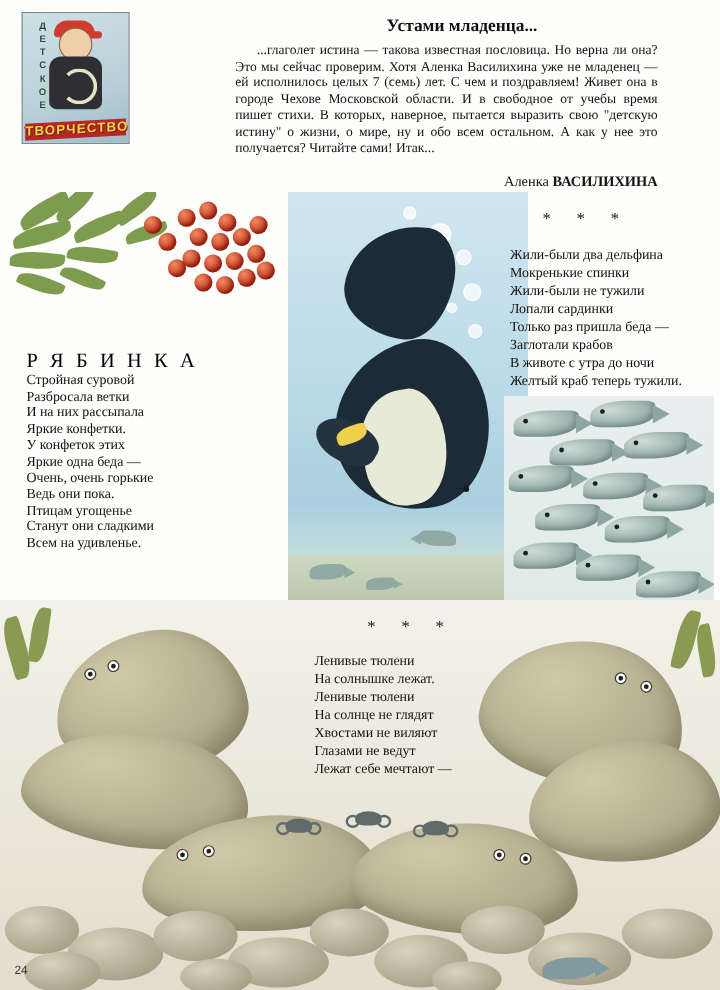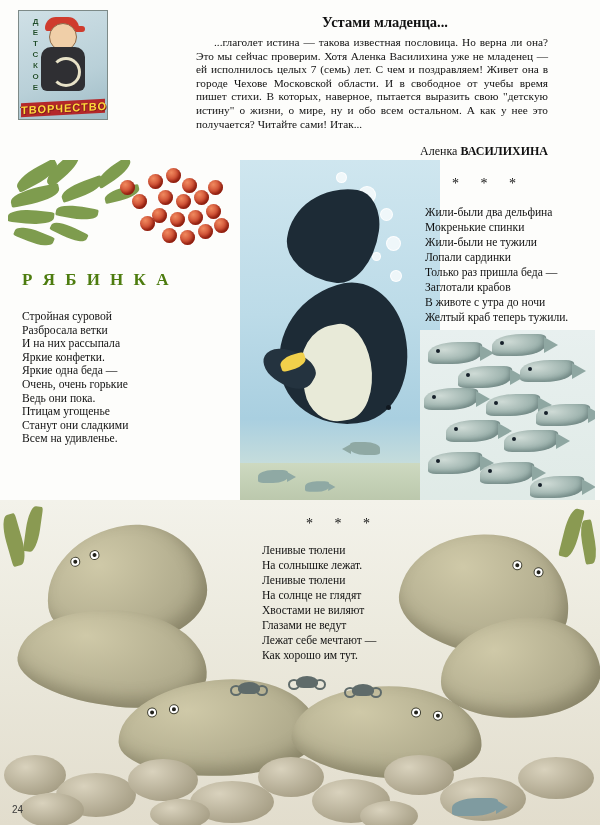--- a/index.html
+++ b/index.html
@@ -97,22 +97,22 @@
     transform-origin:center;
   }
   .berry {
     position:absolute; width:15px; height:15px; border-radius:50%;
     background:radial-gradient(circle at 35% 30%, #f08a5f, #c0341f 70%);
     box-shadow:inset -2px -2px 3px rgba(90,10,0,.5);
   }
 
   
   .poem1-title {
-    position:absolute; left:22px; top:270px;
-    font-weight:bold; font-size:17px; letter-spacing:3px; color:#4d7c0f;
+    position:absolute; left:22px; top:291px;
+    font-weight:normal; font-size:17px; letter-spacing:3px; color:#000000;
   }
   .poem1-body {
     position:absolute; left:22px; top:310px; width:170px;
     font-size:11.6px; line-height:13.6px; color:#111;
   }
 
   
   .dolphin-art {
     position:absolute; left:240px; top:160px; width:200px; height:345px;
     background:linear-gradient(180deg,#cfe6ef 0%,#bcdbe8 45%,#a9cfe0 75%,#dfe9d8 100%);
@@ -323,20 +323,21 @@
     <div class="berry" style="left:132px; top:56px;"></div>
     <div class="berry" style="left:112px; top:20px;"></div>
   </div>
 
   <div class="poem1-title">Р Я Б И Н К А</div>
   <div class="poem1-body">
     <div>Стройная суровой</div>
     <div>Разбросала ветки</div>
     <div>И на них рассыпала</div>
     <div>Яркие конфетки.</div>
+    <div>У конфеток этих</div>
     <div>Яркие одна беда —</div>
     <div>Очень, очень горькие</div>
     <div>Ведь они пока.</div>
     <div>Птицам угощенье</div>
     <div>Станут они сладкими</div>
     <div>Всем на удивленье.</div>
   </div>
 
   <div class="dolphin-art">
     <div class="bubble" style="left:118px; top:26px; width:16px; height:16px;"></div>
@@ -464,17 +465,16 @@
 
   <div class="stars" style="left:306px; top:516px;">* * *</div>
   <div class="poem3">
     <div>Ленивые тюлени</div>
     <div>На солнышке лежат.</div>
     <div>Ленивые тюлени</div>
     <div>На солнце не глядят</div>
     <div>Хвостами не виляют</div>
     <div>Глазами не ведут</div>
     <div>Лежат себе мечтают —</div>
-    <div>Как хорошо им тут.</div>
   </div>
 
   <div class="page-number">24</div>
 </div>
 
 </body></html>

